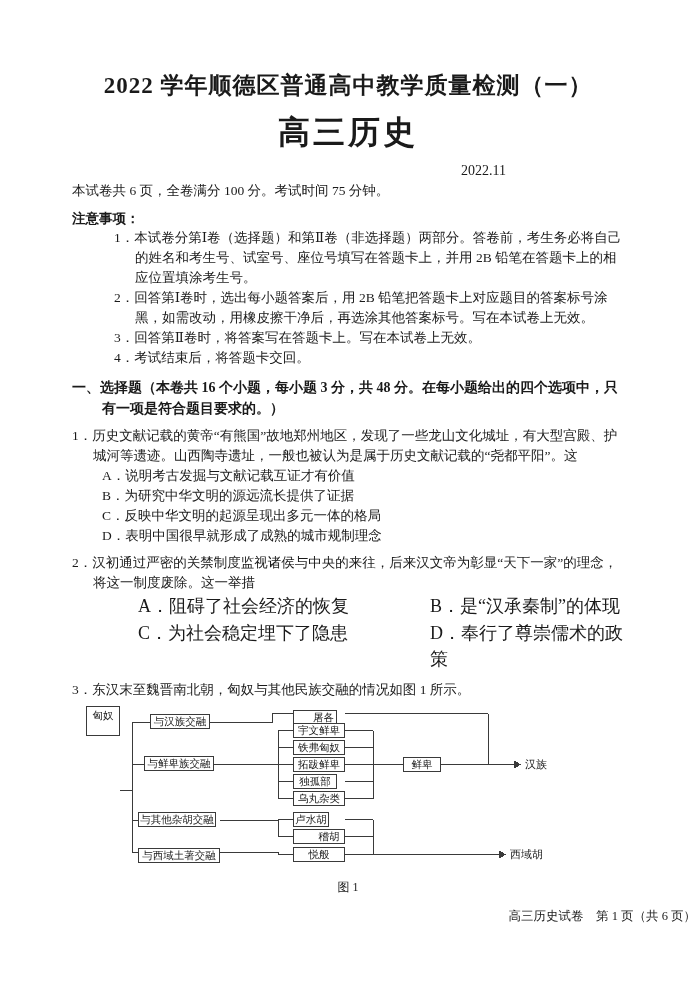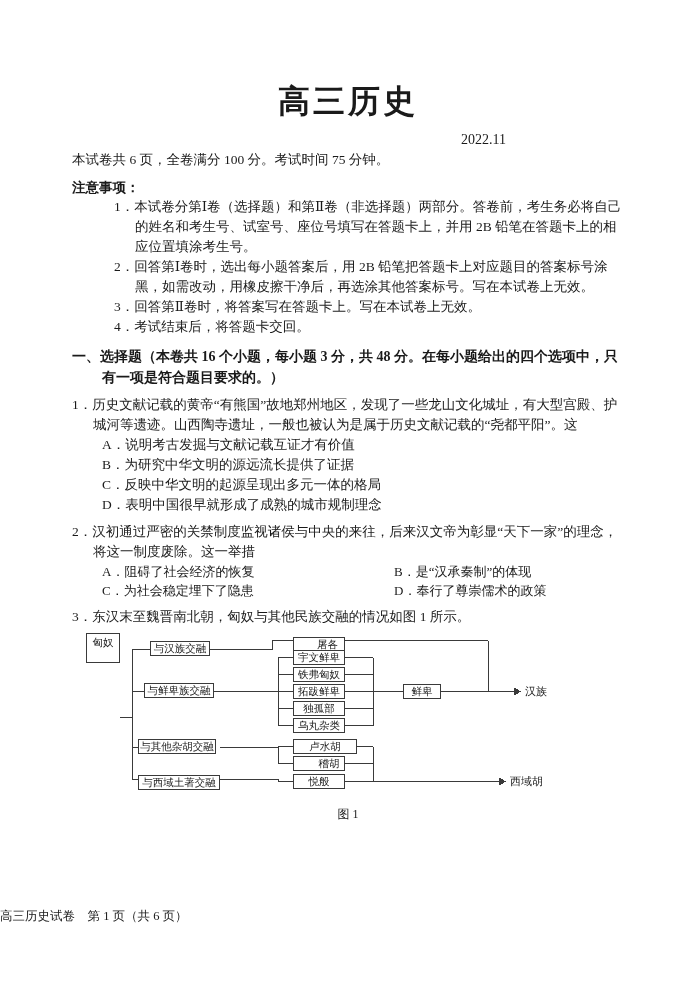--- a/index.html
+++ b/index.html
@@ -14,35 +14,36 @@
   .subject { text-align:center; font-size:32px; font-weight:bold; letter-spacing:3px; margin-top:10px; }
   .date { text-align:right; padding-right:118px; font-size:14px; margin-top:8px; }
   .meta { text-align:left; font-size:13.5px; margin-top:3px; }
   .notice-label { font-weight:bold; font-size:13.5px; margin-top:10px; }
   .notice-item { font-size:13.5px; line-height:1.48; padding-left:63px; text-indent:-21px; }
   .section-heading { font-weight:bold; font-size:14px; line-height:1.48; margin-top:10px; padding-left:30px; text-indent:-30px; }
   .q { margin-top:7px; }
   .stem { font-size:13.5px; line-height:1.48; padding-left:21px; text-indent:-21px; }
   .opts-col div { font-size:13.5px; line-height:1.48; padding-left:30px; }
   .opts-grid { display:grid; grid-template-columns:292px auto; padding-left:30px; }
-  .opts-grid div { font-size:13px; line-height:1.48; }
+  .opts-grid div { font-size:18px; line-height:1.48;margin-left:36px; }
   .figure { position:relative; width:480px; height:170px; margin:6px 0 0 14px;
             font-family:"Liberation Serif","DejaVu Serif",serif; }
   .fbox { position:absolute; border:1px solid #3a3a3a; background:#fff; font-size:10.5px;
           line-height:13px; text-align:center; white-space:nowrap; height:15px; }
   .fbox.tall { height:30px; line-height:18px; }
   .ftext { position:absolute; font-size:11px; line-height:15px; white-space:nowrap; }
   .fsvg { position:absolute; left:0; top:0; }
   .fig-caption { text-align:center; font-size:12px; margin-top:3px; }
-  .footer { position:absolute; bottom:58px; left:0; width:100%; text-align:left; font-size:12.5px; }
+  .footer { position:absolute; bottom:58px; left:0; width:100%; text-align:right; font-size:12.5px; }
 </style>
 </head>
 <body>
 
 <div class="page">
+  <h1 class="title">2022 学年顺德区普通高中教学质量检测（一）</h1>
   <h2 class="subject">高三历史</h2>
   <div class="date">2022.11</div>
   <div class="meta">本试卷共 6 页，全卷满分 100 分。考试时间 75 分钟。</div>
 
   <div class="notice-label">注意事项：</div>
   <div class="notice-item">1．本试卷分第Ⅰ卷（选择题）和第Ⅱ卷（非选择题）两部分。答卷前，考生务必将自己的姓名和考生号、试室号、座位号填写在答题卡上，并用 2B 铅笔在答题卡上的相应位置填涂考生号。</div>
   <div class="notice-item">2．回答第Ⅰ卷时，选出每小题答案后，用 2B 铅笔把答题卡上对应题目的答案标号涂黑，如需改动，用橡皮擦干净后，再选涂其他答案标号。写在本试卷上无效。</div>
   <div class="notice-item">3．回答第Ⅱ卷时，将答案写在答题卡上。写在本试卷上无效。</div>
   <div class="notice-item">4．考试结束后，将答题卡交回。</div>
 
@@ -98,27 +99,27 @@
       <polygon points="413,144.5 413,152.5 420,148.5" fill="#3a3a3a" stroke="none"></polygon>
     </svg>
 
     <div class="fbox tall" style="left:0; top:74; width:34px;">匈奴</div>
 
     <div class="fbox" style="left:64px; top:8px;  width:60px;">与汉族交融</div>
     <div class="fbox" style="left:58px; top:50px; width:70px;">与鲜卑族交融</div>
     <div class="fbox" style="left:52px; top:106px; width:78px;">与其他杂胡交融</div>
     <div class="fbox" style="left:52px; top:142px; width:82px;">与西域土著交融</div>
 
-    <div class="fbox" style="left:207px; top:4px;     width:52px;padding-left:17px;">屠各</div>
+    <div class="fbox" style="left:207px; top:4px;     width:44px;padding-left:17px;">屠各</div>
     <div class="fbox" style="left:207px; top:17px;  width:52px;">宇文鲜卑</div>
     <div class="fbox" style="left:207px; top:34px;  width:52px;">铁弗匈奴</div>
     <div class="fbox" style="left:207px; top:51px;  width:52px;">拓跋鲜卑</div>
-    <div class="fbox" style="left:207px; top:68px;  width:52px;">独孤部</div>
+    <div class="fbox" style="left:207px; top:68px;  width:44px;">独孤部</div>
     <div class="fbox" style="left:207px; top:85px;  width:52px;">乌丸杂类</div>
-    <div class="fbox" style="left:207px; top:106px; width:64px;">卢水胡</div>
+    <div class="fbox" style="left:207px; top:106px; width:36px;">卢水胡</div>
     <div class="fbox" style="left:207px; top:123px; width:52px;padding-left:20px;">稽胡</div>
     <div class="fbox" style="left:207px; top:141px; width:52px;">悦般</div>
 
     <div class="fbox" style="left:317px; top:51px; width:38px;">鲜卑</div>
 
     <div class="ftext" style="left:439px; top:51px;">汉族</div>
     <div class="ftext" style="left:424px; top:141px;">西域胡</div>
   </div>
 
   <div class="fig-caption">图 1</div>

